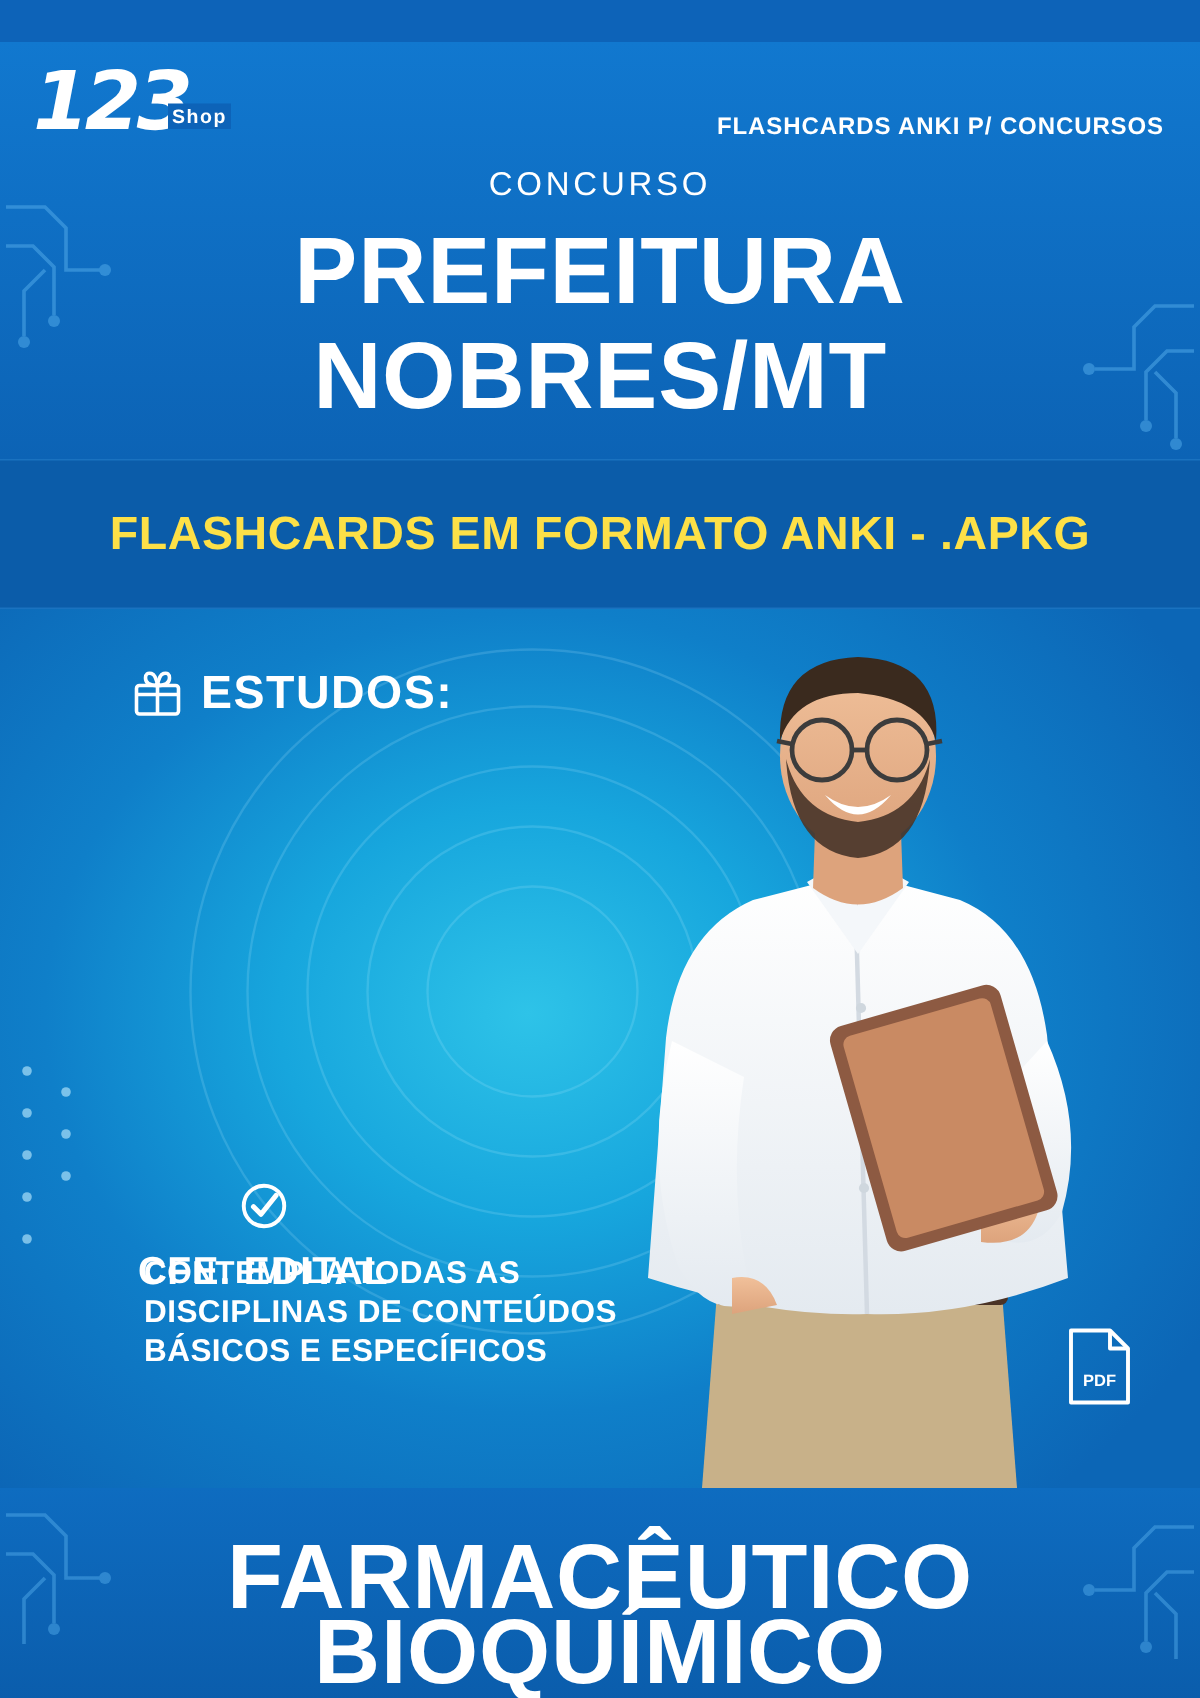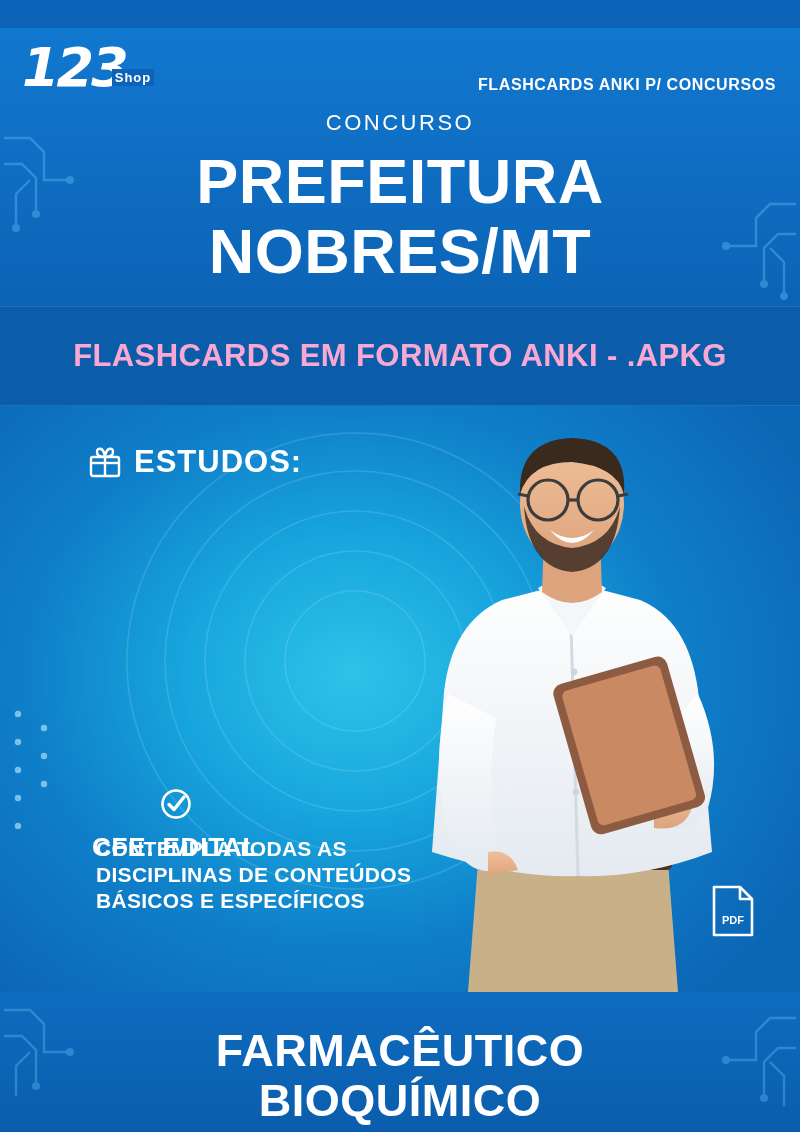--- a/index.html
+++ b/index.html
@@ -64,21 +64,21 @@
   
   .band {
     position:relative;
     height:100px;
     background:#0b5ca9;
     display:flex; align-items:center; justify-content:center;
     border-top:1px solid #1a72c0;
     border-bottom:1px solid #1a72c0;
   }
   .band-text {
-    color:#f9a8d4; font-size:31px; font-weight:bold; letter-spacing:0.4px;
+    color:#fde047; font-size:31px; font-weight:bold; letter-spacing:0.4px;
     text-align:center;
   }
 
   
   .main {
     position:relative;
     height:586px;
     background:radial-gradient(ellipse 520px 430px at 44% 46%, #2ec3e8 0%, #17a6dd 32%, #0f7fc9 62%, #0c66b6 100%);
     overflow:hidden;
   }
@@ -131,21 +131,21 @@
   
   .footer {
     position:relative;
     height:168px;
     background:linear-gradient(180deg,#0e6cc0 0%,#0a5aa8 100%);
     display:flex; align-items:center; justify-content:center;
     overflow:hidden;
   }
   .footer-text {
     position:relative; z-index:3;
-    color:#ffffff; font-size:45px; font-weight:bold;
+    color:#ffffff; font-size:61px; font-weight:bold;
     line-height:50px; text-align:center; letter-spacing:0.5px;
   }
 </style>
 </head>
 <body>
 
 <div id="poster">
 
   <div class="header">
 

